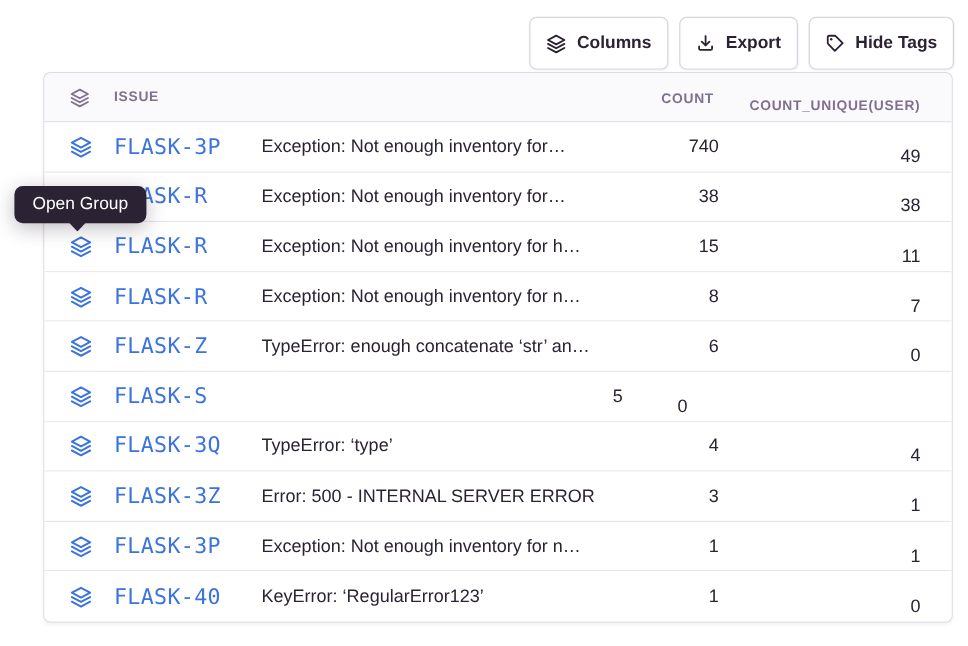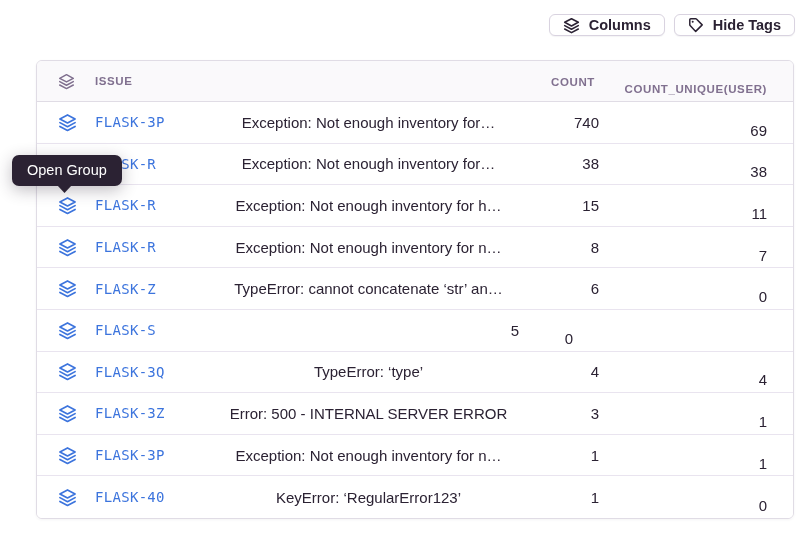--- a/index.html
+++ b/index.html
@@ -5,21 +5,21 @@
   html,body{margin:0;padding:0;}
   body{
     width:807px;height:538px;position:relative;overflow:hidden;
     background:var(--page_bg,#ffffff);
     font-family:"Liberation Sans","DejaVu Sans",sans-serif;
     color:var(--text_dark,#2b2233);
   }
   
   .toolbar{position:absolute;top:14px;right:12px;display:flex;gap:9px;}
   .btn{
-    display:inline-flex;align-items:center;gap:9px;height:22px;padding:0 13px;
+    display:inline-flex;align-items:center;gap:9px;height:44px;padding:0 13px;
     background:#fff;border:1px solid #d9d3e0;border-radius:6px;
     font-family:inherit;font-size:14.5px;font-weight:700;color:var(--text_dark,#2b2233);
     box-shadow:0 1px 1px rgba(43,34,51,.05);cursor:pointer;box-sizing:border-box;
   }
   .btn svg{flex:0 0 auto;}
   
   .table{
     position:absolute;left:36px;top:60px;width:758px;box-sizing:border-box;
     background:#fff;border:1px solid var(--border_strong,#e0dce5);border-radius:6px;
     overflow:hidden;box-shadow:0 1px 3px rgba(43,34,51,.05);
@@ -32,24 +32,24 @@
     height:41px;background:var(--header_bg,#faf9fb);
     border-bottom:1px solid var(--border_strong,#e0dce5);
     color:var(--text_muted,#80708f);font-size:11.5px;font-weight:700;letter-spacing:.6px;
   }
   .row{height:41.6px;font-size:15px;background:#fff;}
   .row:not(:last-child){border-bottom:1px solid var(--border_light,#e9e4ef);}
   .cell{overflow:hidden;white-space:nowrap;}
   .icon-cell{padding-left:21px;display:flex;align-items:center;overflow:visible;}
   .id-cell{
     padding-left:14px;font-family:"DejaVu Sans Mono","Liberation Mono",monospace;
-    font-size:14px;letter-spacing:.3px;color:var(--accent_blue,#3c74dd);
+    font-size:18px;letter-spacing:.3px;color:var(--accent_blue,#3c74dd);
     text-decoration:none;cursor:pointer;
   }
-  .title-cell{color:var(--text_dark,#2b2233);text-align:center;}
+  .title-cell{color:var(--text_dark,#2b2233);}
   .num-cell{text-align:right;}
   .last-col{padding-right:26px;margin-top:16px;}
   .head-issue{color:var(--text_muted,#80708f);}
   .sort-arrow{
     display:inline-block;width:17px;margin-right:-17px;text-align:left;padding-left:4px;
     font-size:13.5px;font-weight:400;letter-spacing:0;
   }
   .head-cell{cursor:pointer;}
   .row-icon{color:var(--accent_blue,#3c74dd);display:inline-flex;cursor:pointer;}
   .head-icon{color:var(--text_muted,#80708f);display:inline-flex;}
@@ -83,20 +83,30 @@
   <button class="btn">
     <span style="display:inline-flex">
       <svg width="17" height="17" viewBox="0 0 16 16" fill="none" stroke="currentColor" stroke-width="1.5" stroke-linejoin="round" stroke-linecap="round">
           <use href="#stack-icon-def"></use>
         </svg>
     </span>
     <span>Columns</span>
   </button>
   <button class="btn">
     <span style="display:inline-flex">
+      <svg width="16" height="16" viewBox="0 0 16 16" fill="none" stroke="currentColor" stroke-width="1.5" stroke-linecap="round" stroke-linejoin="round">
+        <path d="M8 2.2v7.4"></path>
+          <path d="M4.8 6.7 8 9.9l3.2-3.2"></path>
+        <path d="M2.6 10.6v2a1 1 0 0 0 1 1h8.8a1 1 0 0 0 1-1v-2"></path>
+      </svg>
+    </span>
+    <span>Export</span>
+  </button>
+  <button class="btn">
+    <span style="display:inline-flex">
       <svg width="16" height="16" viewBox="0 0 16 16" fill="none" stroke="currentColor" stroke-width="1.5" stroke-linejoin="round">
         <path d="M1.8 2.8a1 1 0 0 1 1-1h4.9a1 1 0 0 1 .7.3l5.8 5.8-6.5 6.5-5.6-5.9a1 1 0 0 1-.3-.7Z"></path>
         <circle cx="4.7" cy="4.7" r="1" fill="currentColor" stroke="none"></circle>
       </svg>
     </span>
     <span>Hide Tags</span>
   </button>
 </div>
 
 <div class="table">
@@ -118,21 +128,21 @@
     <div class="cell icon-cell">
       <span class="row-icon">
         <svg width="19" height="19" viewBox="0 0 16 16" fill="none" stroke="currentColor" stroke-width="1.4" stroke-linejoin="round" stroke-linecap="round">
               <use href="#stack-icon-def"></use>
             </svg>
       </span>
     </div>
     <a class="cell id-cell">FLASK-3P</a>
     <div class="cell title-cell">Exception: Not enough inventory for…</div>
     <div class="cell num-cell">740</div>
-    <div class="cell num-cell last-col">69</div>
+    <div class="cell num-cell last-col">49</div>
   </div>
 
   <div class="grid-row row">
     <div class="cell icon-cell">
       <span class="row-icon">
         <svg width="19" height="19" viewBox="0 0 16 16" fill="none" stroke="currentColor" stroke-width="1.4" stroke-linejoin="round" stroke-linecap="round">
               <use href="#stack-icon-def"></use>
             </svg>
       </span>
     </div>
@@ -172,21 +182,21 @@
 
   <div class="grid-row row">
     <div class="cell icon-cell">
       <span class="row-icon">
         <svg width="19" height="19" viewBox="0 0 16 16" fill="none" stroke="currentColor" stroke-width="1.4" stroke-linejoin="round" stroke-linecap="round">
               <use href="#stack-icon-def"></use>
             </svg>
       </span>
     </div>
     <a class="cell id-cell">FLASK-Z</a>
-    <div class="cell title-cell">TypeError: cannot concatenate ‘str’ an…</div>
+    <div class="cell title-cell">TypeError: enough concatenate ‘str’ an…</div>
     <div class="cell num-cell">6</div>
     <div class="cell num-cell last-col">0</div>
   </div>
 
   <div class="grid-row row">
     <div class="cell icon-cell">
       <span class="row-icon">
         <svg width="19" height="19" viewBox="0 0 16 16" fill="none" stroke="currentColor" stroke-width="1.4" stroke-linejoin="round" stroke-linecap="round">
               <use href="#stack-icon-def"></use>
             </svg>

